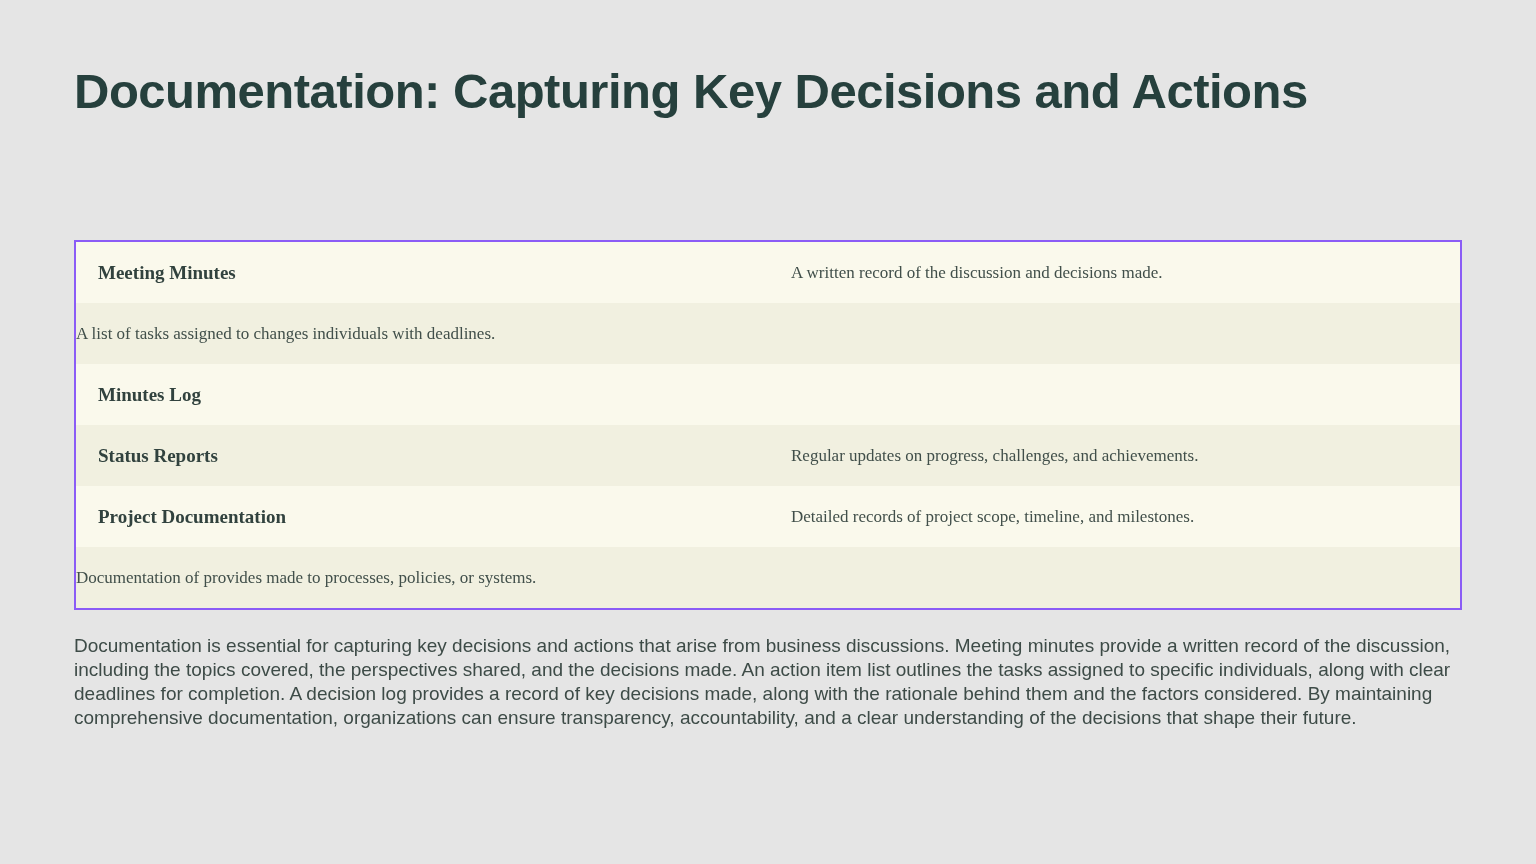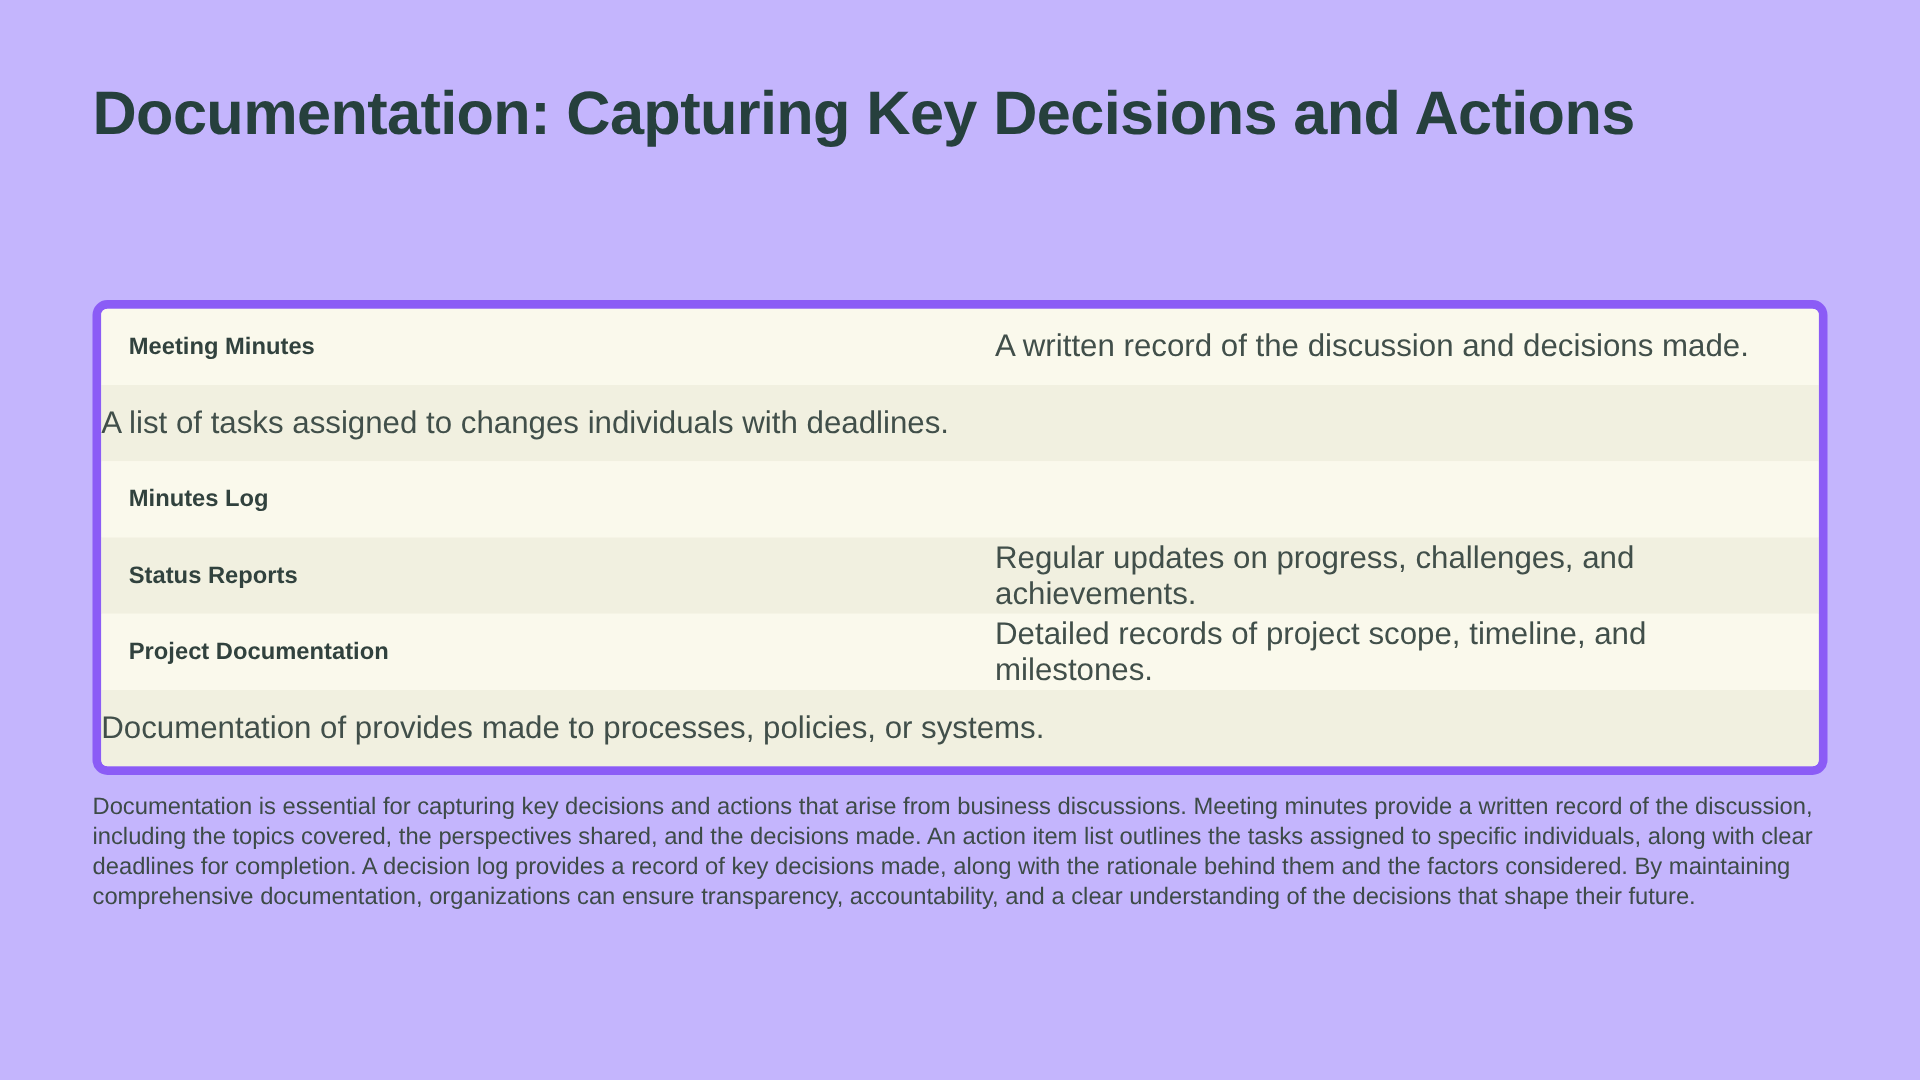--- a/index.html
+++ b/index.html
@@ -6,62 +6,63 @@
   html, body { width: 1536px; height: 864px; }
   body {
     font-family: "Liberation Sans", sans-serif;
     background: #FEFCE7;
     overflow: hidden;
   }
   .slide {
     position: relative;
     width: 1536px;
     height: 864px;
-    background: #c4b5fd;
+    background: #e5e5e5;
   }
   .slide-title {
     position: absolute;
     left: 74px;
     top: 64px;
     width: 1400px;
     font-size: 49px;
     line-height: 1.12;
     font-weight: bold;
     letter-spacing: -0.5px;
     color: #26403D;
   }
   .doc-table {
     position: absolute;
     left: 74px;
     top: 240px;
     width: 1388px;
-    border: 7px solid #8b5cf6;
-    border-radius: 12px;
+    border: 2px solid #8b5cf6;
+    border-radius: 0;
     overflow: hidden;
     background: #FAF9EC;
+    font-family: Liberation Serif, serif;
   }
   .doc-row {
     display: flex;
     height: 61px;
     align-items: center;
   }
   .doc-row:nth-child(odd)  { background: #FAF9EC; }
   .doc-row:nth-child(even) { background: #F1F0E0; }
   .cell-term {
     width: 715px;
     flex: 0 0 715px;
     padding-left: 22px;
     font-size: 19px;
     font-weight: bold;
     color: #31423E;
   }
   .cell-desc {
     flex: 1;
     padding-right: 20px;
-    font-size: 25px;
+    font-size: 17px;
     color: #414F4A;
   }
   .slide-paragraph {
     position: absolute;
     left: 74px;
     top: 634px;
     width: 1392px;
     font-size: 19px;
     line-height: 24px;
     color: #3D4B47;

